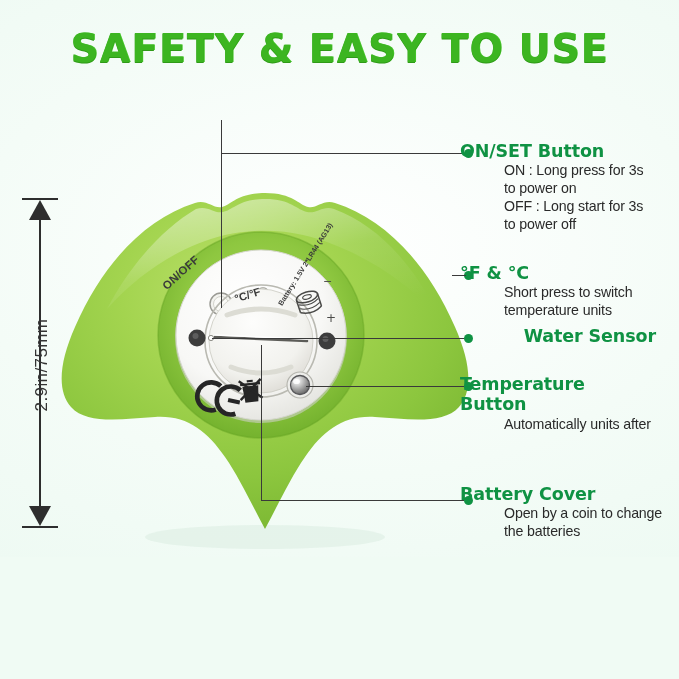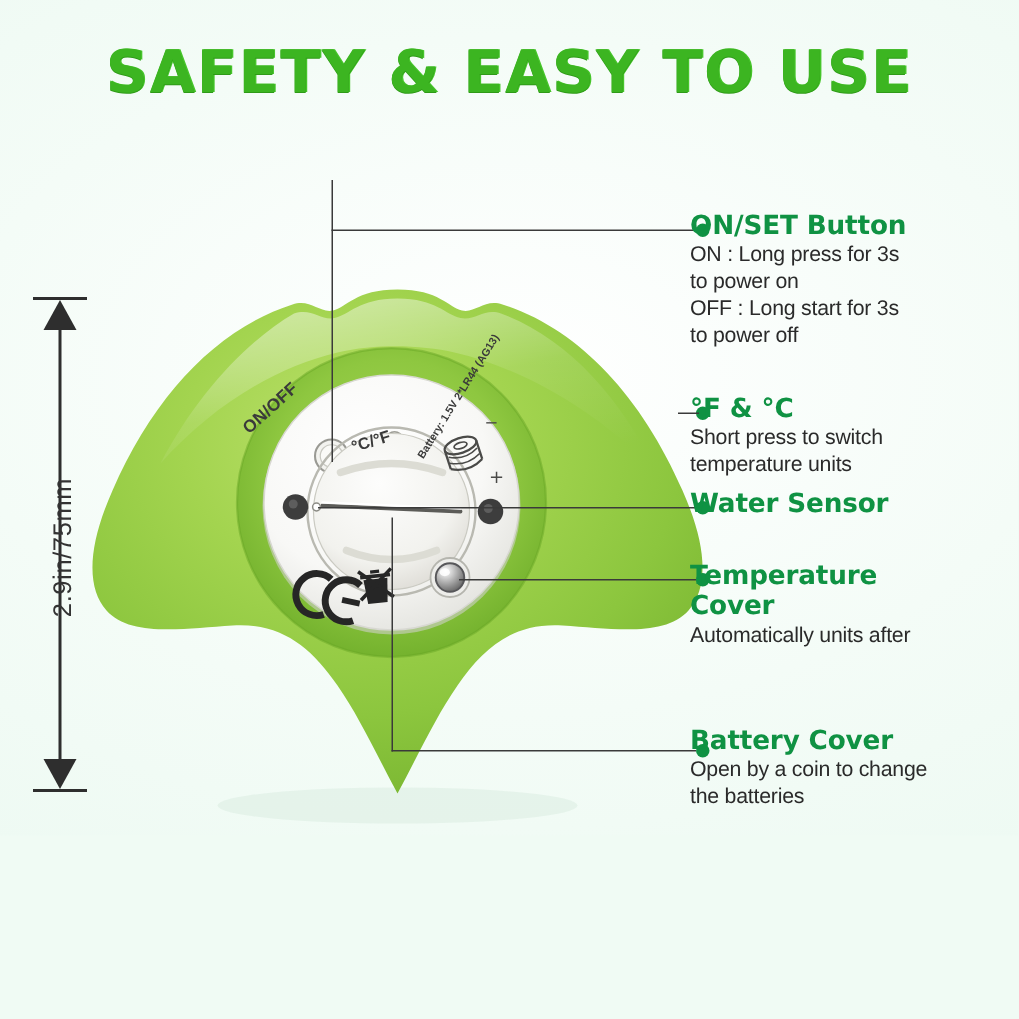--- a/index.html
+++ b/index.html
@@ -53,20 +53,21 @@
     line-height: 1.17;
     letter-spacing: -0.1px;
   }
   .callout-body {
     font-family: "Liberation Sans", sans-serif;
     font-size: 14.2px;
     color: #2a2a2a;
     line-height: 1.26;
     margin-top: 1px;
     letter-spacing: -0.15px;
+    margin-left: 44px;
   }
   .callout-body div { white-space: nowrap; }
 
   .bullet-dot {
     position: absolute;
     width: 9px;
     height: 9px;
     border-radius: 50%;
     background: #0f9243;
   }
@@ -353,26 +354,26 @@
   </div>
 
   <div class="callout" style="top:263px;">
     <div class="callout-title">°F &amp; °C</div>
     <div class="callout-body">
       <div>Short press to switch</div>
       <div>temperature units</div>
     </div>
   </div>
 
-  <div class="callout" style="top:326px;">
+  <div class="callout" style="top:326px;text-align:right;">
     <div class="callout-title">Water Sensor</div>
   </div>
 
   <div class="callout" style="top:374px;">
-    <div class="callout-title" style="width:150px;">Temperature Cover</div>
+    <div class="callout-title" style="width:150px;">Temperature Button</div>
     <div class="callout-body">
       <div>Automatically units after</div>
     </div>
   </div>
 
   <div class="callout" style="top:484px;">
     <div class="callout-title">Battery Cover</div>
     <div class="callout-body">
       <div>Open by a coin to change</div>
       <div>the batteries</div>

